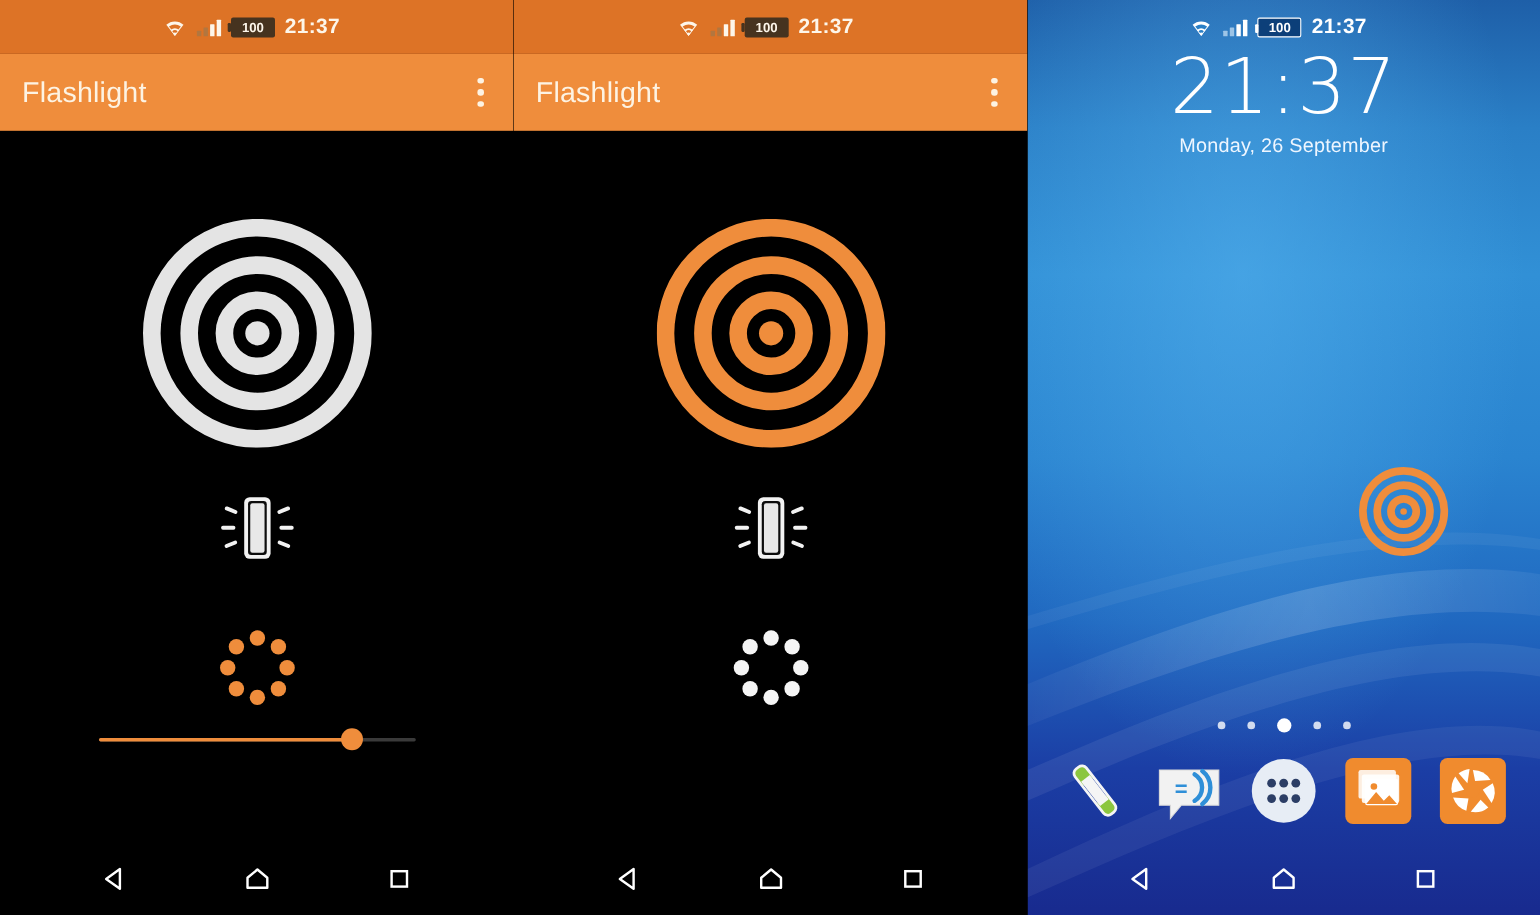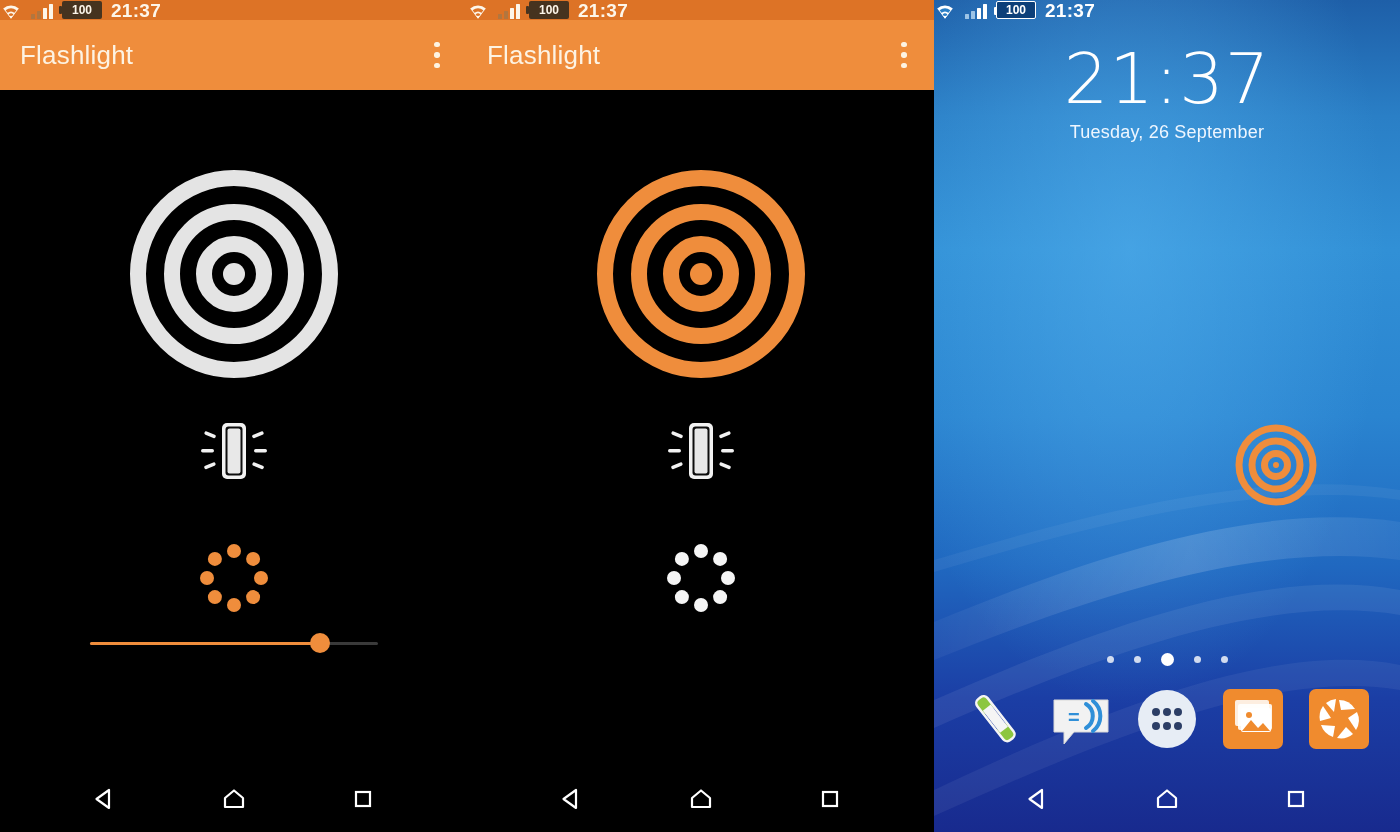--- a/index.html
+++ b/index.html
@@ -9,22 +9,22 @@
   .screens { display:flex; width:1400px; height:832px; }
 
   
   .panel { position:relative; height:832px; overflow:hidden; }
   .panel.p1 { width:467px; background:#000; }
   .panel.p2 { width:467px; background:#000; }
   .panel.p3 { width:466px; }
 
   
   .statusbar {
-    position:relative; height:20px; width:100%;
-    display:flex; align-items:center; justify-content:flex-start;
+    position:relative; height:49px; width:100%;
+    display:flex; align-items:center; justify-content:center;
     padding-right:10px; gap:9px;
   }
   .statusbar.orange { background:#dd7326; }
   .statusbar.transparent { background:transparent; }
 
   .sb-time { font-size:19px; font-weight:bold; letter-spacing:.3px; line-height:1; }
   .statusbar.orange .sb-time { color:#fdf6ea; }
   .statusbar.transparent .sb-time { color:#ffffff; }
 
   
@@ -368,21 +368,21 @@
         </span>
         <span class="ico-batt">
           <span class="cap"></span>
           <span class="lvl">100</span>
         </span>
         <span class="sb-time">21:37</span>
       </div>
 
       <div class="clock-wrap">
         <div class="clock-time">21:37</div>
-        <div class="clock-date">Tuesday, 26 September</div>
+        <div class="clock-date">Monday, 26 September</div>
       </div>
 
       <div class="widget" style="top:423px; left:300px;">
         <svg width="84" height="84" viewBox="0 0 84 84">
           <circle cx="42" cy="42" r="37" fill="none" stroke="#ef8d3c" stroke-width="7"></circle>
           <circle cx="42" cy="42" r="24" fill="none" stroke="#ef8d3c" stroke-width="7"></circle>
           <circle cx="42" cy="42" r="11.5" fill="none" stroke="#ef8d3c" stroke-width="7"></circle>
           <circle cx="42" cy="42" r="3" fill="#ef8d3c"></circle>
         </svg>
       </div>

